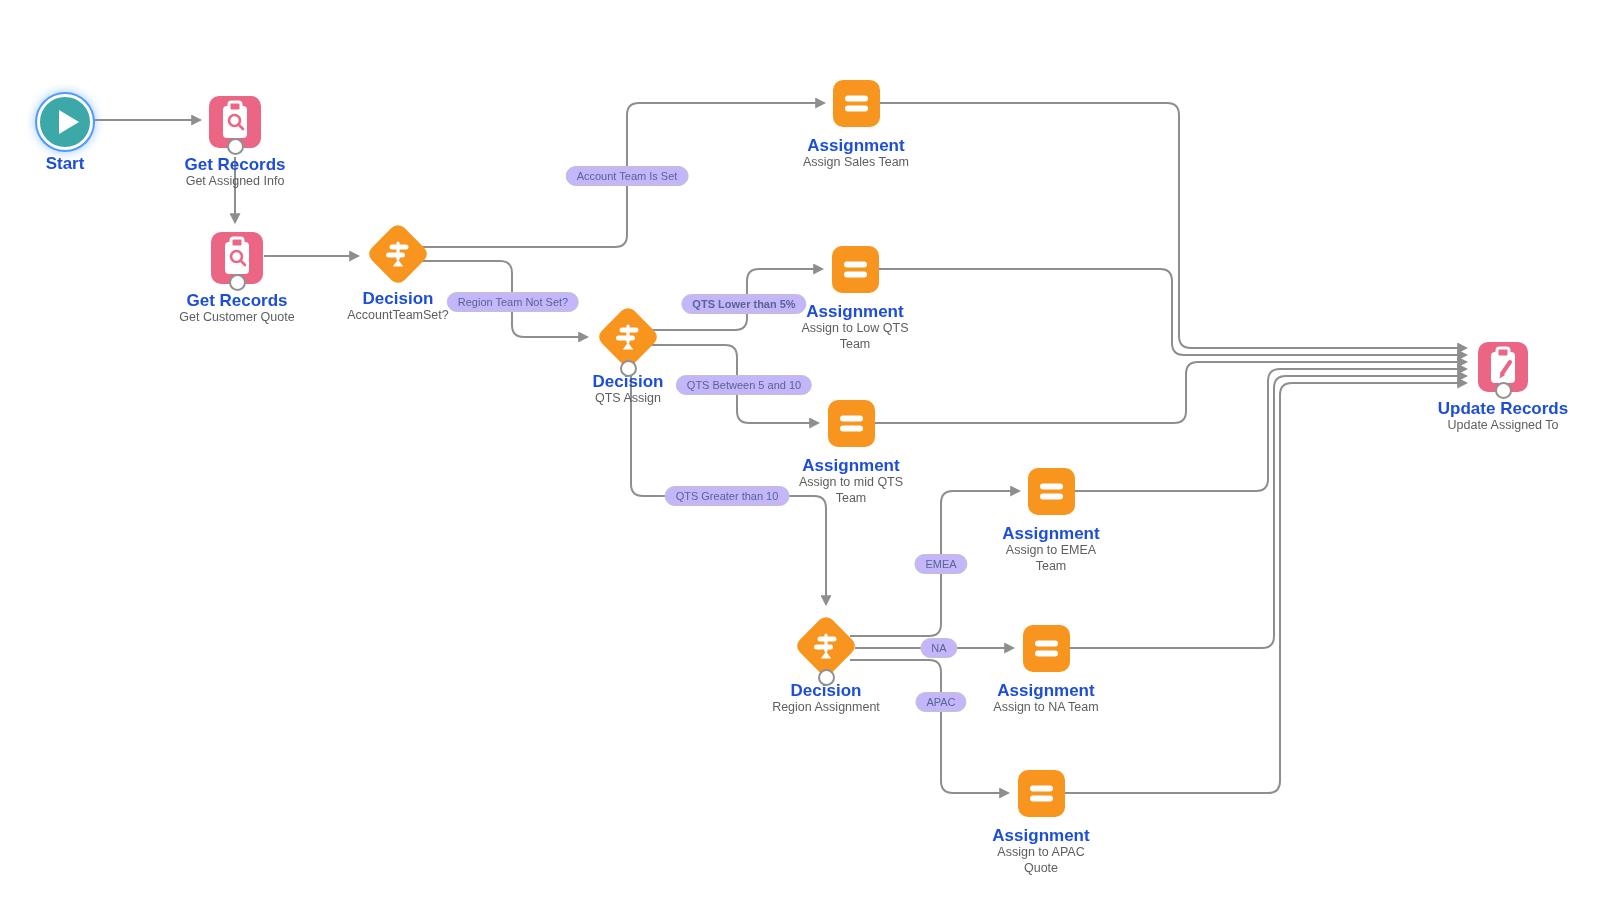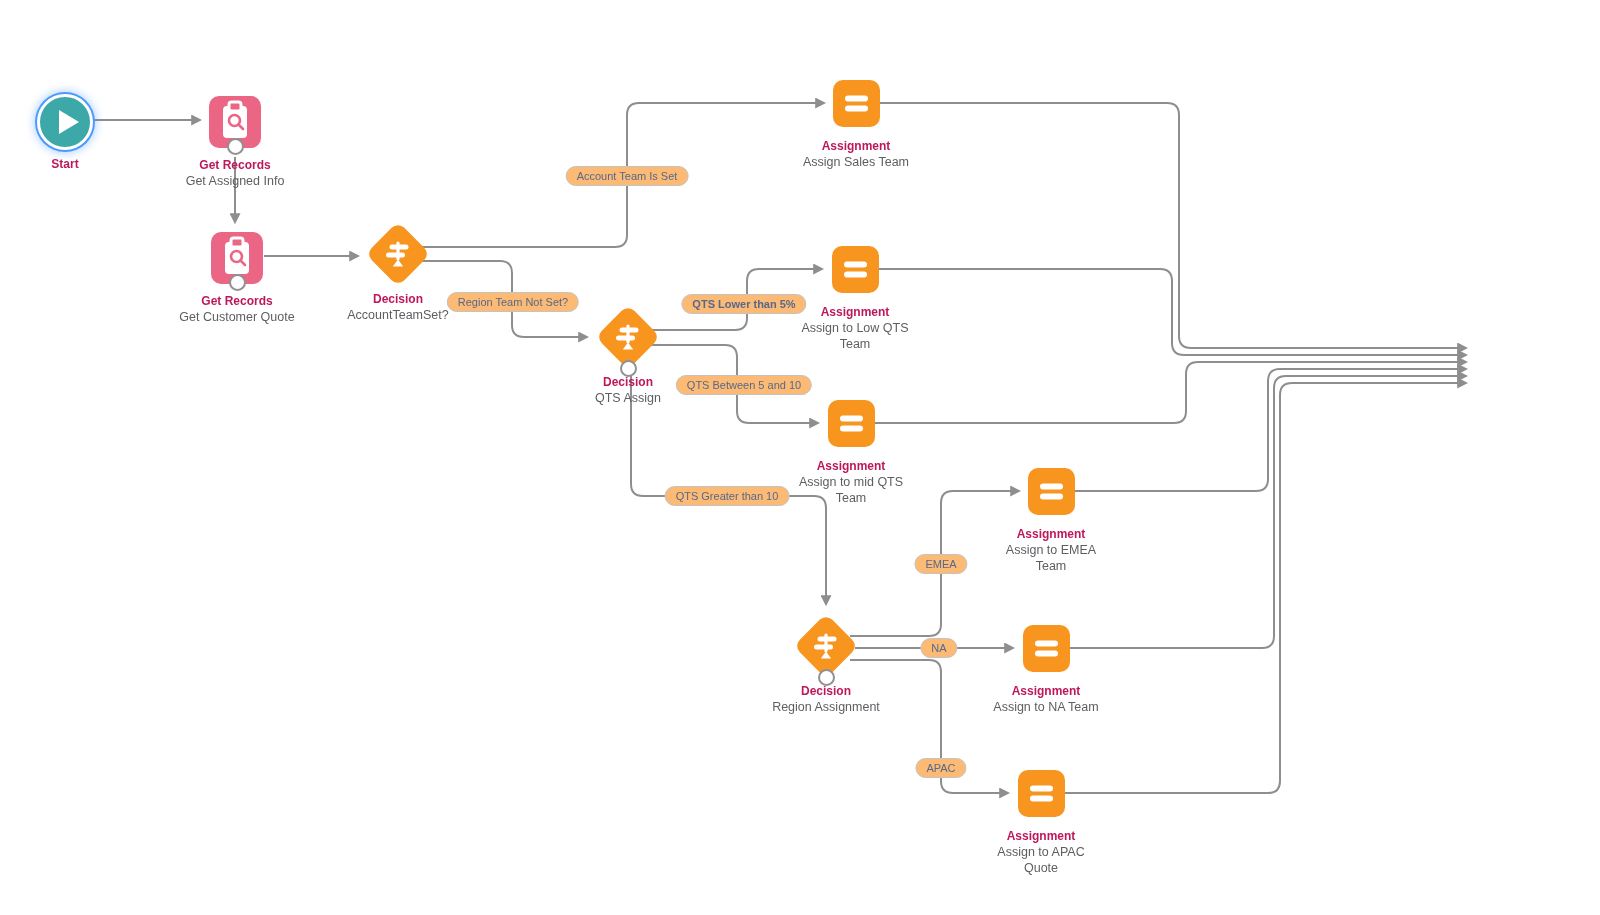--- a/index.html
+++ b/index.html
@@ -19,26 +19,26 @@
   .start-circle{
     width:50px;height:50px;border-radius:50%;margin:2px auto;
     border:3px solid #fff;display:flex;align-items:center;justify-content:center;
     box-shadow:0 0 0 2px #4C9AFF,0 0 9px 3px rgba(76,154,255,.45);
   }
   .port{
     position:absolute;left:50%;bottom:-7px;width:13px;height:13px;margin-left:-8px;
     background:#fff;border:2px solid #919191;border-radius:50%;z-index:3;
   }
   .labels{margin:0 auto;}
-  .n-title{font-size:12px;font-weight:700;color:#be185d;line-height:16px;}
+  .n-title{font-size:17px;font-weight:700;color:#1d4ed8;line-height:16px;}
   .n-sub{font-size:12.5px;color:#5c5e62;line-height:16px;}
 
   .pill{
     position:absolute;transform:translate(-50%,-50%);
-    background:#fdba74;border:1px solid #c3c3c3;border-radius:12px;
+    background:#c4b5fd;border:1px solid #c3c3c3;border-radius:12px;
     padding:3px 10px;font-size:11px;color:#54698D;white-space:nowrap;cursor:pointer;
   }
 </style>
 </head>
 <body>
 
 <div class="canvas">
   <svg id="edge-layer" width="1600" height="915" viewBox="0 0 1600 915">
     <defs>
       <marker id="arrow" viewBox="0 0 10 10" refX="8" refY="5" markerWidth="5.5" markerHeight="5.5" orient="auto-start-reverse">
@@ -66,21 +66,21 @@
       </g>
   </svg>
   <div id="label-layer">
       <div class="pill" style="left: 627px; top: 176px; color: rgb(84, 105, 141);"><span>Account Team Is Set</span></div>
       <div class="pill" style="left: 513px; top: 302px; color: rgb(84, 105, 141);"><span>Region Team Not Set?</span></div>
       <div class="pill" style="left: 744px; top: 304px; color: rgb(84, 105, 141); font-weight: bold;"><span>QTS Lower than 5%</span></div>
       <div class="pill" style="left: 744px; top: 385px; color: rgb(84, 105, 141);"><span>QTS Between 5 and 10</span></div>
       <div class="pill" style="left: 727px; top: 496px; color: rgb(84, 105, 141);"><span>QTS Greater than 10</span></div>
       <div class="pill" style="left: 941px; top: 564px; color: rgb(84, 105, 141);"><span>EMEA</span></div>
       <div class="pill" style="left: 939px; top: 648px; color: rgb(84, 105, 141);"><span>NA</span></div>
-      <div class="pill" style="left: 941px; top: 768px; color: rgb(84, 105, 141);"><span>APAC</span></div>
+      <div class="pill" style="left: 941px; top: 702px; color: rgb(84, 105, 141);"><span>APAC</span></div>
     </div>
   <div id="node-layer">
       <div class="node" style="left: -10px; top: 92px;">
         <div class="shape" style="width: 56px; height: 56px;">
           <div class="start-circle" style="background:#3CA8A8">
             <svg width="44" height="44" viewBox="0 0 44 44">
               <polygon points="16,10 16,34 36,22" fill="#fff"></polygon>
             </svg>
           </div>
         </div>
@@ -233,14 +233,29 @@
           <svg width="47" height="47" viewBox="0 0 47 47">
             <rect x="12" y="15.5" width="23" height="6" rx="3" fill="#fff"></rect>
             <rect x="12" y="25.5" width="23" height="6" rx="3" fill="#fff"></rect>
           </svg>
         </div>
         <div class="labels" style="width: 112px; margin-top: 11px;">
           <div class="n-title">Assignment</div>
           <div class="n-sub">Assign to APAC Quote</div>
         </div>
       </div>
+      <div class="node" style="left: 1428px; top: 342px;">
+        <div class="shape sq" style="width: 50px; height: 50px; background: rgb(235, 101, 133);">
+          <svg width="50" height="50" viewBox="0 0 50 50">
+            <rect x="13" y="10" width="24" height="31" rx="4" fill="#fff"></rect>
+            <rect x="19" y="6" width="12" height="9" rx="2.5" fill="#EB6585" stroke="#fff" stroke-width="3"></rect>
+            <line x1="24.5" y1="31" x2="32" y2="20" stroke="#EB6585" stroke-width="4" stroke-linecap="round"></line>
+            <polygon points="21.5,36.5 22.6,29.8 27.2,33" fill="#EB6585"></polygon>
+          </svg>
+          <span class="port"></span>
+        </div>
+        <div class="labels" style="width: 134px; margin-top: 9px;">
+          <div class="n-title">Update Records</div>
+          <div class="n-sub">Update Assigned To</div>
+        </div>
+      </div>
     </div>
 </div>
 
 </body></html>

